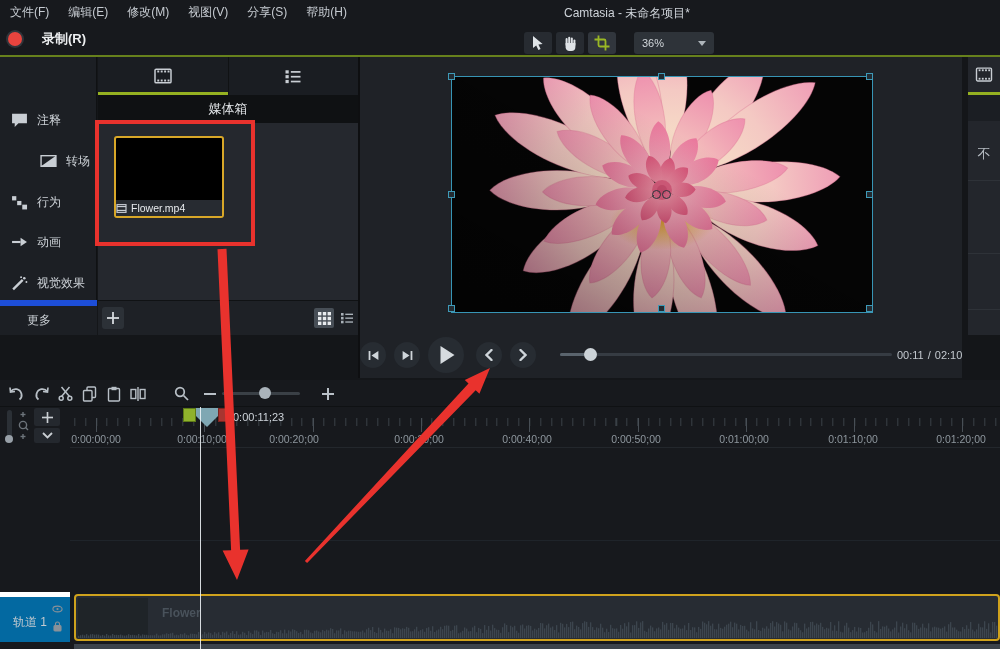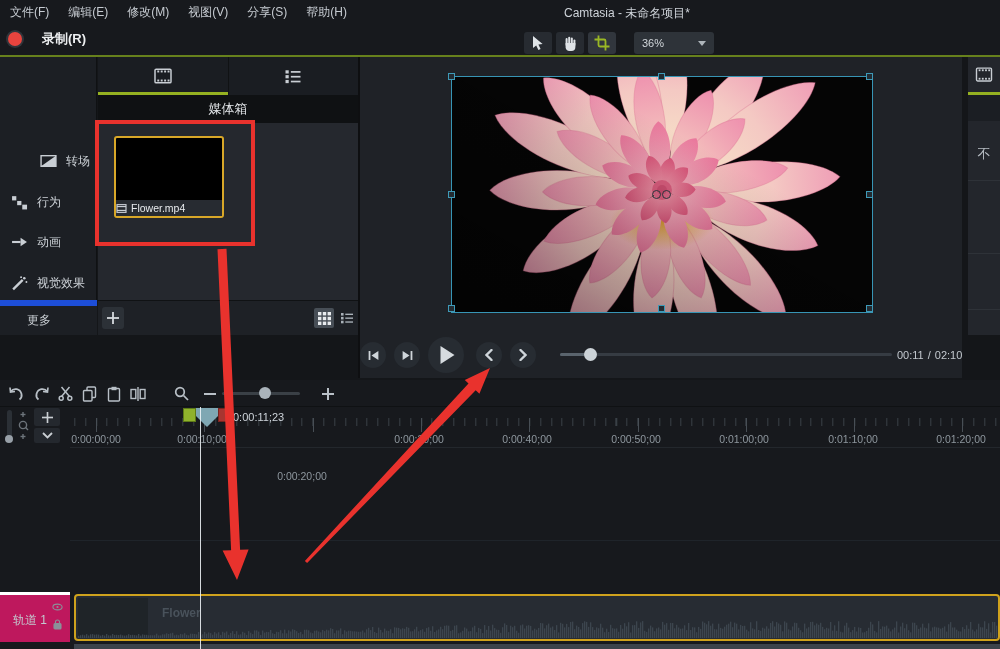--- a/index.html
+++ b/index.html
@@ -110,22 +110,22 @@
   .ticks-major{position:absolute;left:0;top:11px;width:930px;height:14px;
       background:repeating-linear-gradient(to right,#474e55 0 1px,transparent 1px 108.3px);
       background-position:26px 0;}
   .rl{position:absolute;top:26px;transform:translateX(-50%);font-size:10.5px;color:#8e979e;white-space:nowrap;}
   .ph-green{position:absolute;left:183px;top:28px;width:13px;height:14px;background:#8fb22c;border:1px solid #5d7a17;box-sizing:border-box;}
   .ph-marker{position:absolute;left:196px;top:28px;width:22px;height:19px;background:#7fa7b3;
              clip-path:polygon(0 0,100% 0,100% 42%,50% 100%,0 42%);}
   .ph-red{position:absolute;left:218px;top:28px;width:11px;height:14px;background:#a83530;border:1px solid #7a241f;box-sizing:border-box;}
   .ph-time{position:absolute;left:233px;top:31px;font-size:11px;color:#ced4da;white-space:nowrap;}
   .body-div{position:absolute;left:70px;top:160px;width:930px;height:1px;background:#1f242a;}
-  .track-header{position:absolute;left:0;top:212px;width:70px;height:50px;background:#be185d;
-                border-top:3px solid #ffffff;box-sizing:border-box;}
+  .track-header{position:absolute;left:0;top:212px;width:70px;height:50px;background:#0369a1;
+                border-top:5px solid #ffffff;box-sizing:border-box;}
   .track-name{position:absolute;left:13px;top:17px;font-size:12px;color:#c3c9cf;white-space:nowrap;}
   .track-ic{position:absolute;color:#8a9199;}
   .clip{position:absolute;left:74px;top:214px;width:926px;height:47px;background:#272c33;
         border:2px solid #cfa21d;border-radius:4px;box-sizing:border-box;}
   .clip-thumb{position:absolute;left:2px;top:2px;width:70px;height:39px;background:#1f2428;}
   .clip-label{position:absolute;left:86px;top:10px;font-size:12px;font-weight:bold;color:#49525b;}
   .clip-wave{position:absolute;left:0;bottom:1px;width:100%;height:30px;}
   .tl-scrollbar{position:absolute;left:74px;top:264px;width:926px;height:5px;background:#3c434b;}
   .playhead-line{position:absolute;left:200px;top:27px;width:1px;height:242px;background:rgba(240,245,248,0.88);}
 
@@ -173,20 +173,26 @@
         </svg>
     </div>
     <div class="zoom-dd">
       <span>36%</span>
       <span class="caret"></span>
     </div>
   </div>
   <div class="green-rule"></div>
 
   <div class="sidebar">
+    <div class="side-item" style="top:43px;">
+      <svg class="side-icon" viewBox="0 0 16 14">
+          <path d="M1 1 h14 v9 h-8 l-3.5 3.5 v-3.5 h-2.5 z" fill="currentColor"></path>
+        </svg>
+      <span>注释</span>
+    </div>
     <div class="side-item" style="top:84px;padding-left:40px;">
       <svg class="side-icon" viewBox="0 0 16 14">
           <rect x="1" y="2" width="14" height="10" fill="none" stroke="currentColor" stroke-width="1.3"></rect>
           <path d="M1 12 L15 2 L15 12 Z" fill="currentColor"></path>
         </svg>
       <span>转场</span>
     </div>
     <div class="side-item" style="top:165px;">
       <svg class="side-icon" viewBox="0 0 16 14">
           <line x1="1" y1="7" x2="9" y2="7" stroke="currentColor" stroke-width="2"></line>
@@ -534,21 +540,21 @@
       <svg width="11" height="7" viewBox="0 0 11 7" fill="none" stroke="currentColor" stroke-width="1.8">
           <polyline points="1,1 5.5,5.5 10,1"></polyline>
         </svg>
     </div>
 
     <div class="ruler">
       <div class="ticks-minor"></div>
       <div class="ticks-major"></div>
       <span class="rl" style="left:26px;">0:00:00;00</span>
       <span class="rl" style="left:132px;">0:00:10;00</span>
-      <span class="rl" style="left:232px;margin-top:37px;">0:00:20;00</span>
+      <span class="rl" style="left:224px;">0:00:20;00</span>
       <span class="rl" style="left:349px;">0:00:30;00</span>
       <span class="rl" style="left:457px;">0:00:40;00</span>
       <span class="rl" style="left:566px;">0:00:50;00</span>
       <span class="rl" style="left:674px;">0:01:00;00</span>
       <span class="rl" style="left:783px;">0:01:10;00</span>
       <span class="rl" style="left:891px;">0:01:20;00</span>
     </div>
 
     <div class="ph-green"></div>
     <div class="ph-marker"></div>

